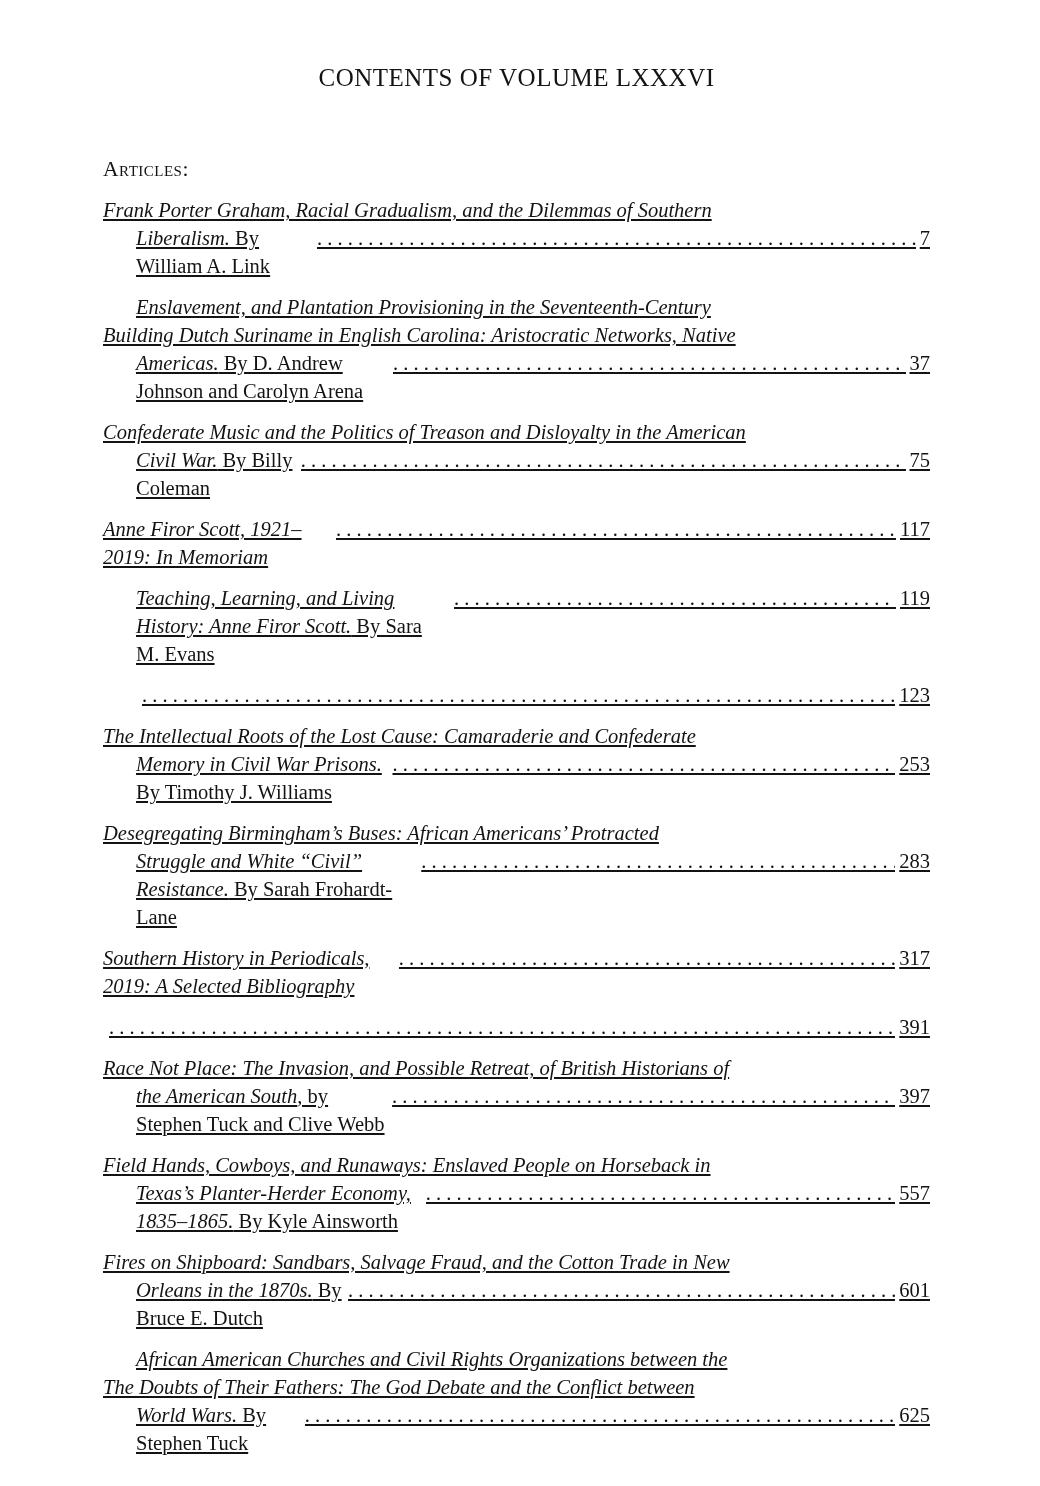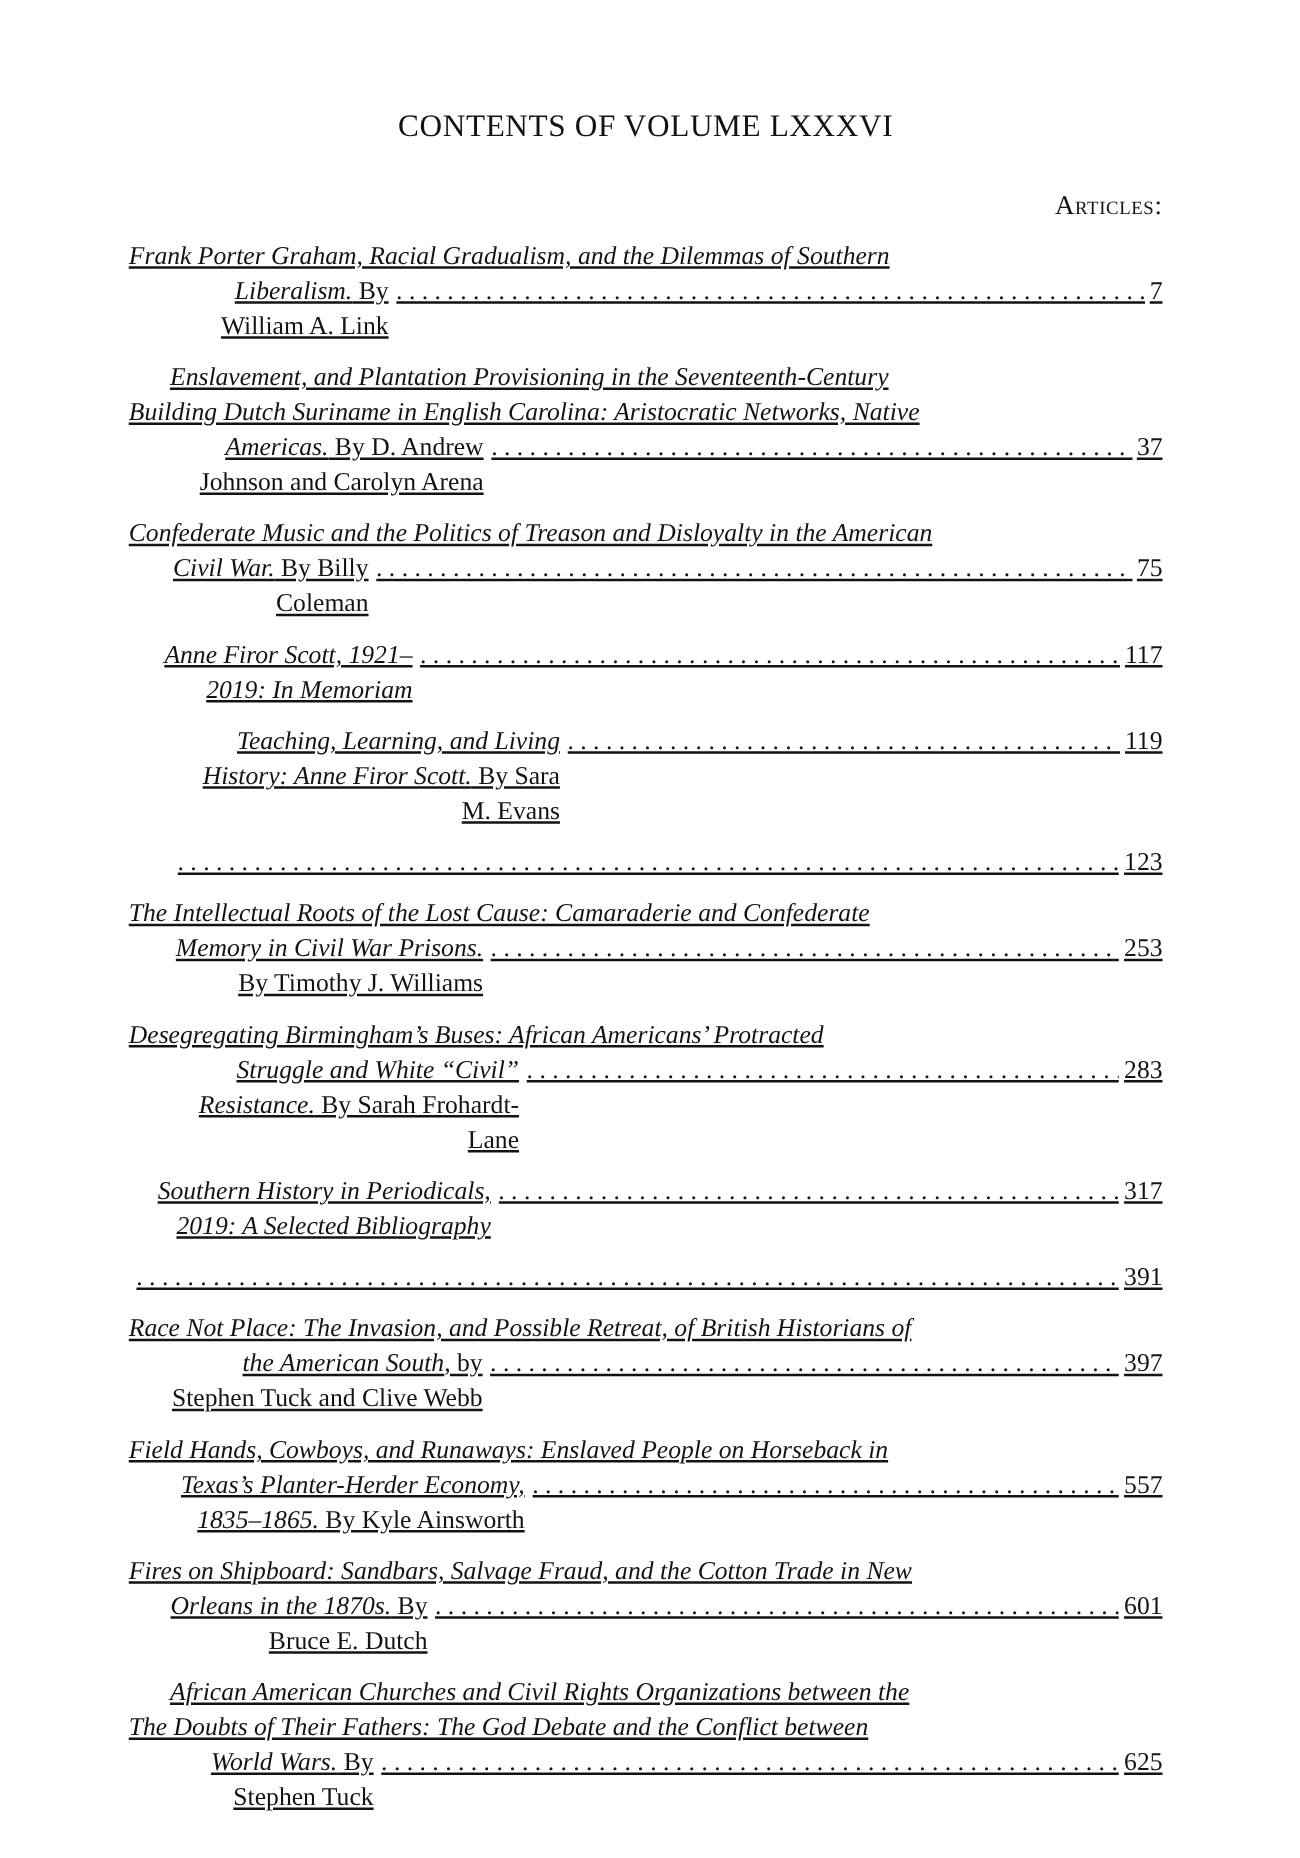--- a/index.html
+++ b/index.html
@@ -12,40 +12,39 @@
     width: 1040px; height: 1486px;
     padding: 62px 110px 0 103px;
     font-family: "Liberation Serif", serif;
     color: #131313;
     background: #ffffff;
   }
   .title {
     text-align: center;
     font-size: 25px;
     line-height: 28px;
-    margin-top: 26px;
+    margin-top: 2px;
     letter-spacing: 0.5px;
     white-space: nowrap;
   }
   .heading {
-    margin-top: 34px;
+    margin-top: 63px;
     font-variant: small-caps;
     font-size: 21.5px;
     line-height: 28px;
     letter-spacing: 0.5px;
-    text-align: right;
   }
   .entry {
     margin-top: 13px;
     font-size: 20.5px;
     line-height: 28px;
     text-decoration: underline;
   }
   .entry .line.cont, .entry.sub .line { padding-left: 33px; }
-  .line.last { display: flex; align-items: baseline; text-align: right; }
+  .line.last { display: flex; align-items: baseline; }
   .segs { flex: 0 1 auto; }
   .it { font-style: italic; }
   .rm { font-style: normal; }
   .leader {
     flex: 1 1 auto;
     overflow: hidden;
     white-space: nowrap;
     margin: 0 4px 0 6px;
     font-style: normal;
   }

